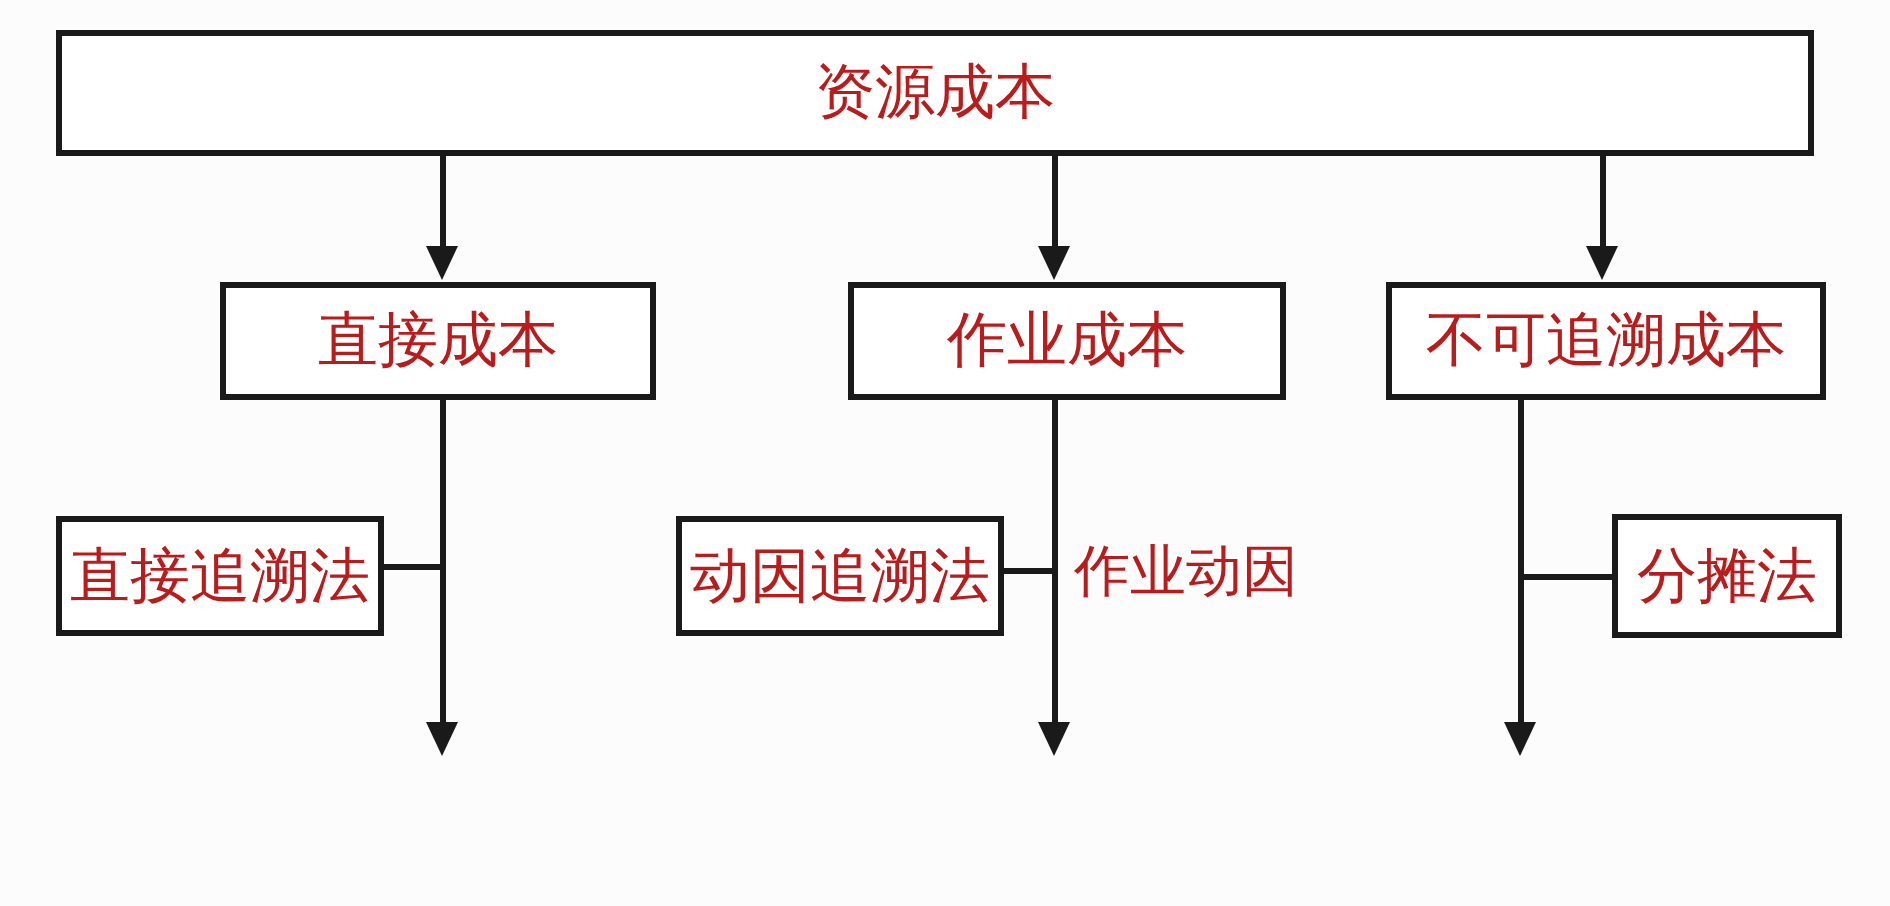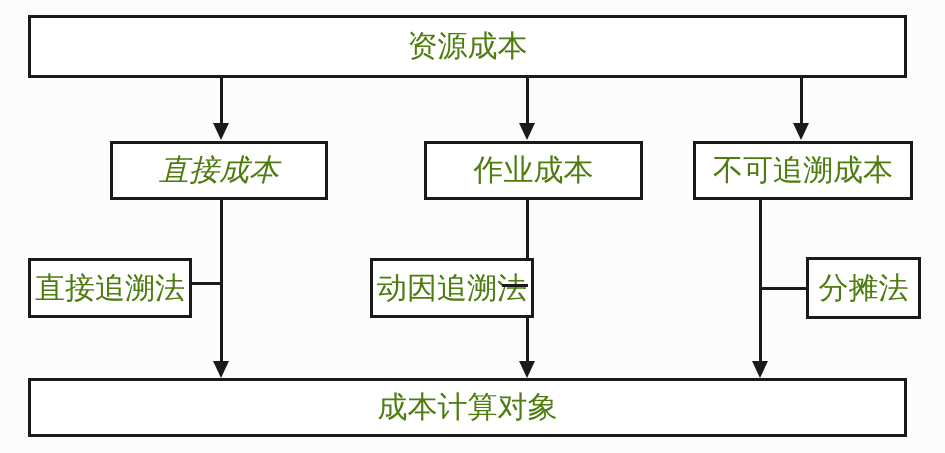--- a/index.html
+++ b/index.html
@@ -2,21 +2,21 @@
 <html><head>
 <meta charset="utf-8">
 <style>
   html, body { margin: 0; padding: 0; background: #ffffff; }
   .canvas {
     position: relative;
     width: 945px;
     height: 453px;
     background: #fcfcfc;
     font-family: "Liberation Serif", "DejaVu Serif", serif;
-    color: #4d7c0f;
+    color: #b91c1c;
     overflow: hidden;
   }
   .box {
     position: absolute;
     box-sizing: border-box;
     border: 3px solid #1a1a1a;
     background: #ffffff;
     display: flex;
     align-items: center;
     justify-content: center;
@@ -49,41 +49,41 @@
   <div class="vline" style="left:220px; top:78px; height:48px;"></div>
   <div class="arrow-down" style="left:213px; top:123px;"></div>
 
   <div class="vline" style="left:526px; top:78px; height:48px;"></div>
   <div class="arrow-down" style="left:519px; top:123px;"></div>
 
   <div class="vline" style="left:800px; top:78px; height:48px;"></div>
   <div class="arrow-down" style="left:793px; top:123px;"></div>
 
 
-  <div class="box" style="left:110px; top:141px; width:218px; height:59px;font-style:italic;">直接成本</div>
+  <div class="box" style="left:110px; top:141px; width:218px; height:59px;">直接成本</div>
 
   <div class="box" style="left:424px; top:141px; width:219px; height:59px;">作业成本</div>
 
   <div class="box" style="left:693px; top:141px; width:220px; height:59px;">不可追溯成本</div>
 
   <div class="vline" style="left:220px; top:200px; height:162px;"></div>
   <div class="arrow-down" style="left:213px; top:361px;"></div>
 
   <div class="vline" style="left:526px; top:200px; height:162px;"></div>
   <div class="arrow-down" style="left:519px; top:361px;"></div>
 
   <div class="vline" style="left:759px; top:200px; height:162px;"></div>
   <div class="arrow-down" style="left:752px; top:361px;"></div>
 
   <div class="box" style="left:28px; top:258px; width:164px; height:60px;text-align:center;">直接追溯法</div>
 
-  <div class="box" style="left:338px; top:258px; width:164px; height:60px;margin-left:32px;">动因追溯法</div>
+  <div class="box" style="left:338px; top:258px; width:164px; height:60px;">动因追溯法</div>
 
   <div class="box" style="left:806px; top:257px; width:115px; height:62px;font-family:Liberation Mono, monospace;">分摊法</div>
 
   <div class="hline" style="left:192px; top:282px; width:30px;"></div>
   <div class="hline" style="left:502px; top:284px; width:26px;"></div>
   <div class="hline" style="left:762px; top:287px; width:44px;"></div>
 
+  <div class="edge-label" style="left:537px; top:272px;">作业动因</div>
 
-  <div class="box" style="left:28px; top:378px; width:879px; height:59px;">成本计算对象</div>
 
 </div>
 
 </body></html>

